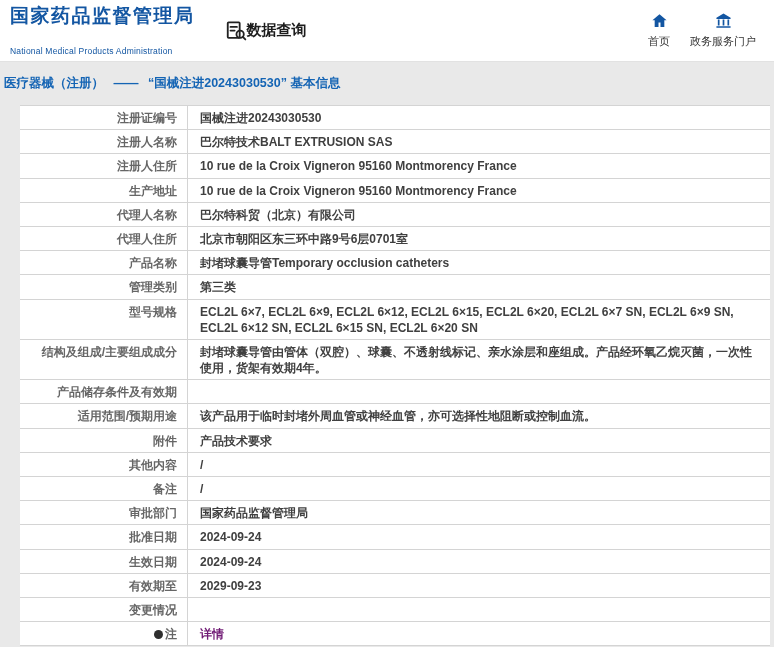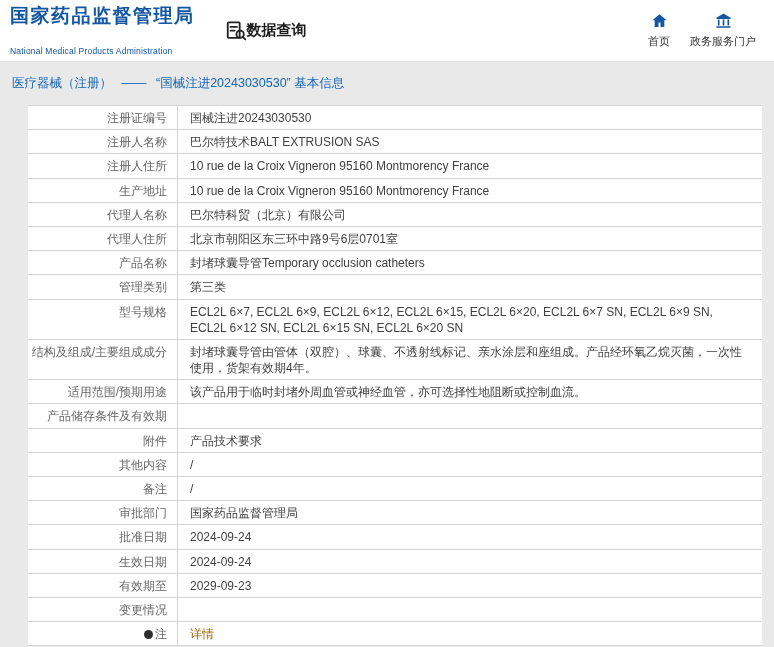--- a/index.html
+++ b/index.html
@@ -16,39 +16,39 @@
   .logo{ display:flex; flex-direction:column; cursor:pointer; }
   .logo-title{ font-size:19px; font-weight:bold; color:#1356a2; letter-spacing:1.5px; line-height:1.15; }
   .logo-sub{ font-size:8.5px; color:#1356a2; margin-top:20px; letter-spacing:.2px; }
   .query-heading{ display:flex; align-items:center; margin-left:30px; font-size:15px; font-weight:bold; color:#1c1c1c; }
   .query-heading svg{ display:block; }
   .top-nav{ margin-left:auto; display:flex; gap:20px; }
   .top-nav .nav-item{
     display:flex; flex-direction:column; align-items:center; gap:3px;
     font-size:11px; color:#333; text-decoration:none; cursor:pointer;
   }
-  .content{ padding:0 10px; }
+  .content{ padding:0 2px;font-weight:bold; }
   .breadcrumb{ margin:13px 0 13px 2px; font-size:12.5px; color:#1464b4; }
   .breadcrumb .crumb-link{ color:#1464b4; text-decoration:none; cursor:pointer; }
   .breadcrumb .sep{ margin:0 6px; }
   .info-table{
     margin-left:18px; margin-right:2px; background:#ffffff;
     border-top:1px solid #d4d4d4;
   }
   .row{ display:flex; border-bottom:1px solid #d4d4d4; min-height:24px; background:#fff; }
   .row .label{
-    width:150px; flex-shrink:0; text-align:right;
+    width:168px; flex-shrink:0; text-align:right;
     padding:4px 10px 3px 2px; font-size:12px; color:#666;
     border-right:1px solid #d4d4d4; line-height:1.35;
   }
   .row .value{
     flex:1; padding:4px 10px 3px 12px; font-size:12px; color:#404040; line-height:1.35;
     word-break:break-word;
   }
-  .value .detail-link{ color:#a16207; text-decoration:none; cursor:pointer; }
+  .value .detail-link{ color:#701a75; text-decoration:none; cursor:pointer; }
   .bullet-icon{
     display:inline-block; width:9px; height:9px; border-radius:50%;
     background:#2e2e2e; margin-right:2px; vertical-align:-1px;
   }
 </style>
 </head>
 <body>
 
 <header class="site-header">
   <div class="logo">
@@ -129,26 +129,26 @@
       </div>
       <div class="row">
         <div class="label"><span>型号规格</span></div>
         <div class="value">ECL2L 6×7, ECL2L 6×9, ECL2L 6×12, ECL2L 6×15, ECL2L 6×20, ECL2L 6×7 SN, ECL2L 6×9 SN, ECL2L 6×12 SN, ECL2L 6×15 SN, ECL2L 6×20 SN</div>
       </div>
       <div class="row">
         <div class="label"><span>结构及组成/主要组成成分</span></div>
         <div class="value">封堵球囊导管由管体（双腔）、球囊、不透射线标记、亲水涂层和座组成。产品经环氧乙烷灭菌，一次性使用，货架有效期4年。</div>
       </div>
       <div class="row">
+        <div class="label"><span>产品储存条件及有效期</span></div>
+        <div class="value"></div>
+      </div>
+      <div class="row">
         <div class="label"><span>适用范围/预期用途</span></div>
         <div class="value">该产品用于临时封堵外周血管或神经血管，亦可选择性地阻断或控制血流。</div>
-      </div>
-      <div class="row">
-        <div class="label"><span>产品储存条件及有效期</span></div>
-        <div class="value"></div>
       </div>
       <div class="row">
         <div class="label"><span>附件</span></div>
         <div class="value">产品技术要求</div>
       </div>
       <div class="row">
         <div class="label"><span>其他内容</span></div>
         <div class="value">/</div>
       </div>
       <div class="row">

